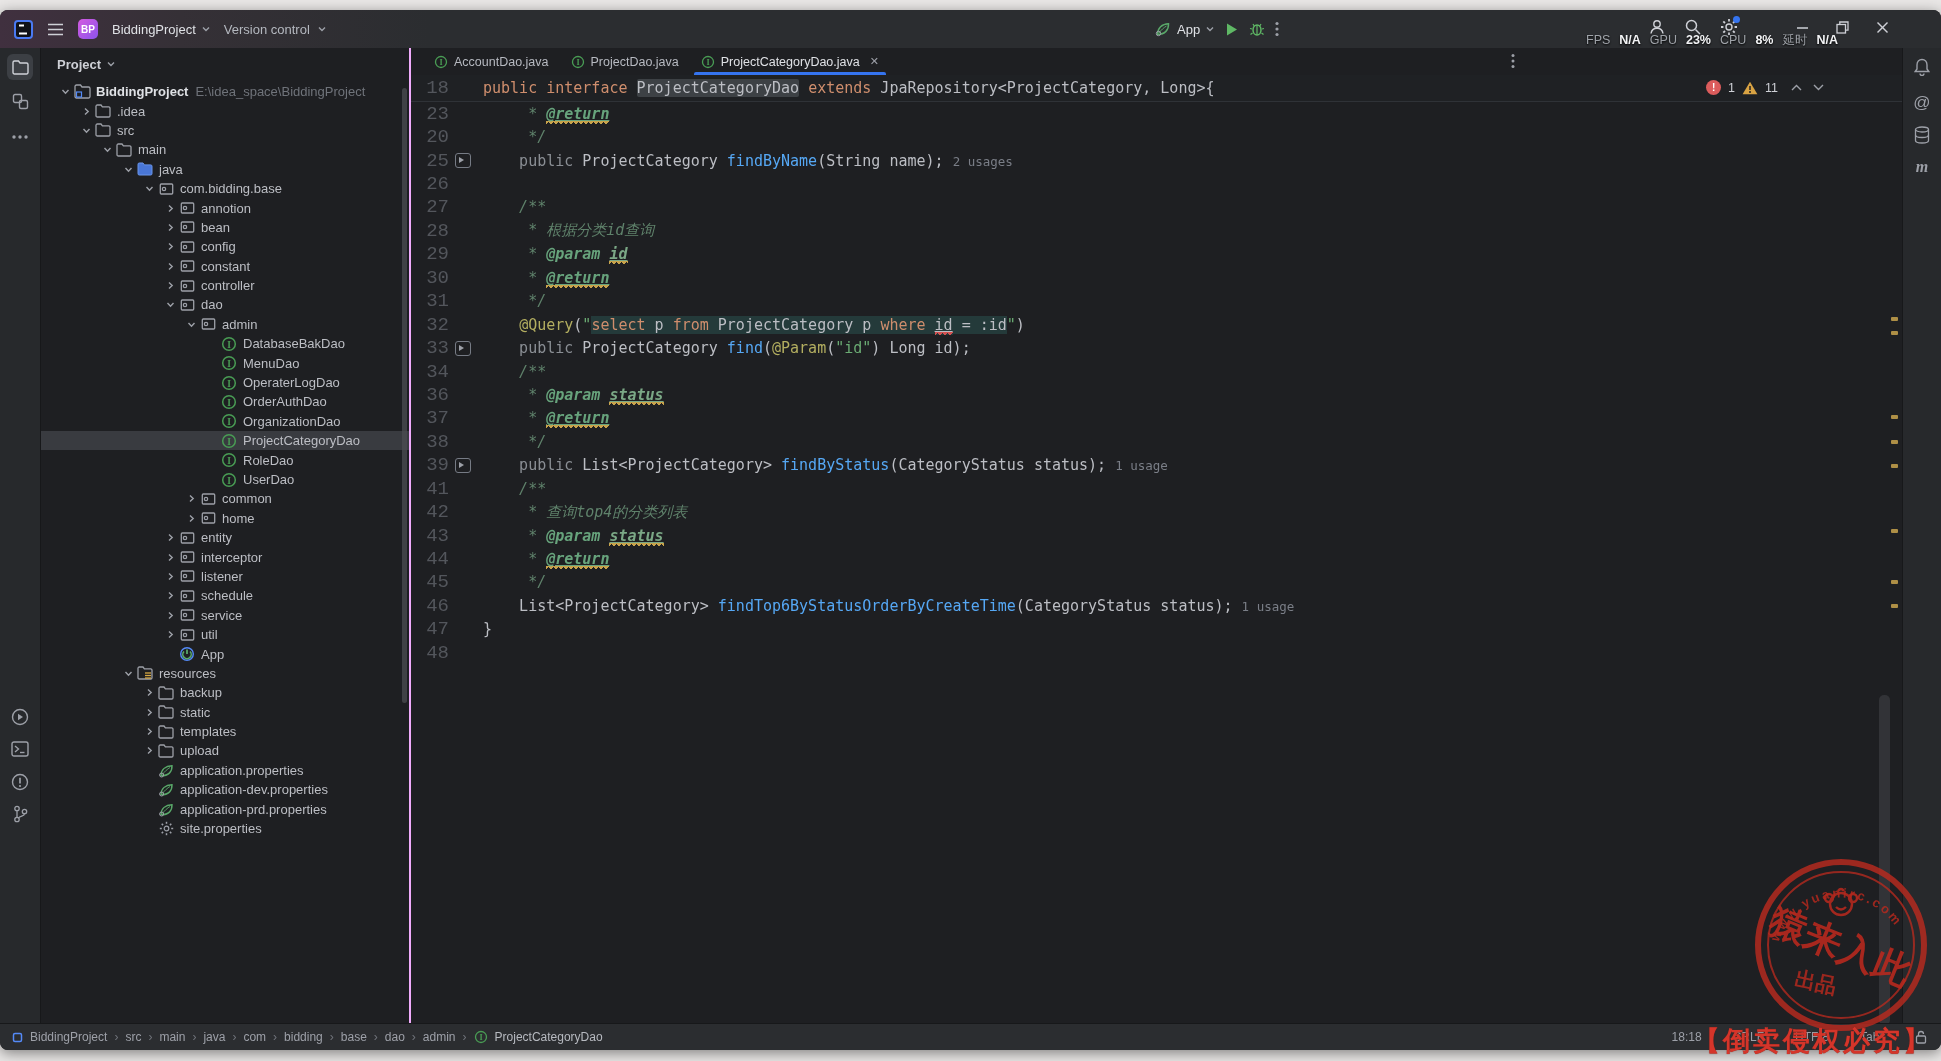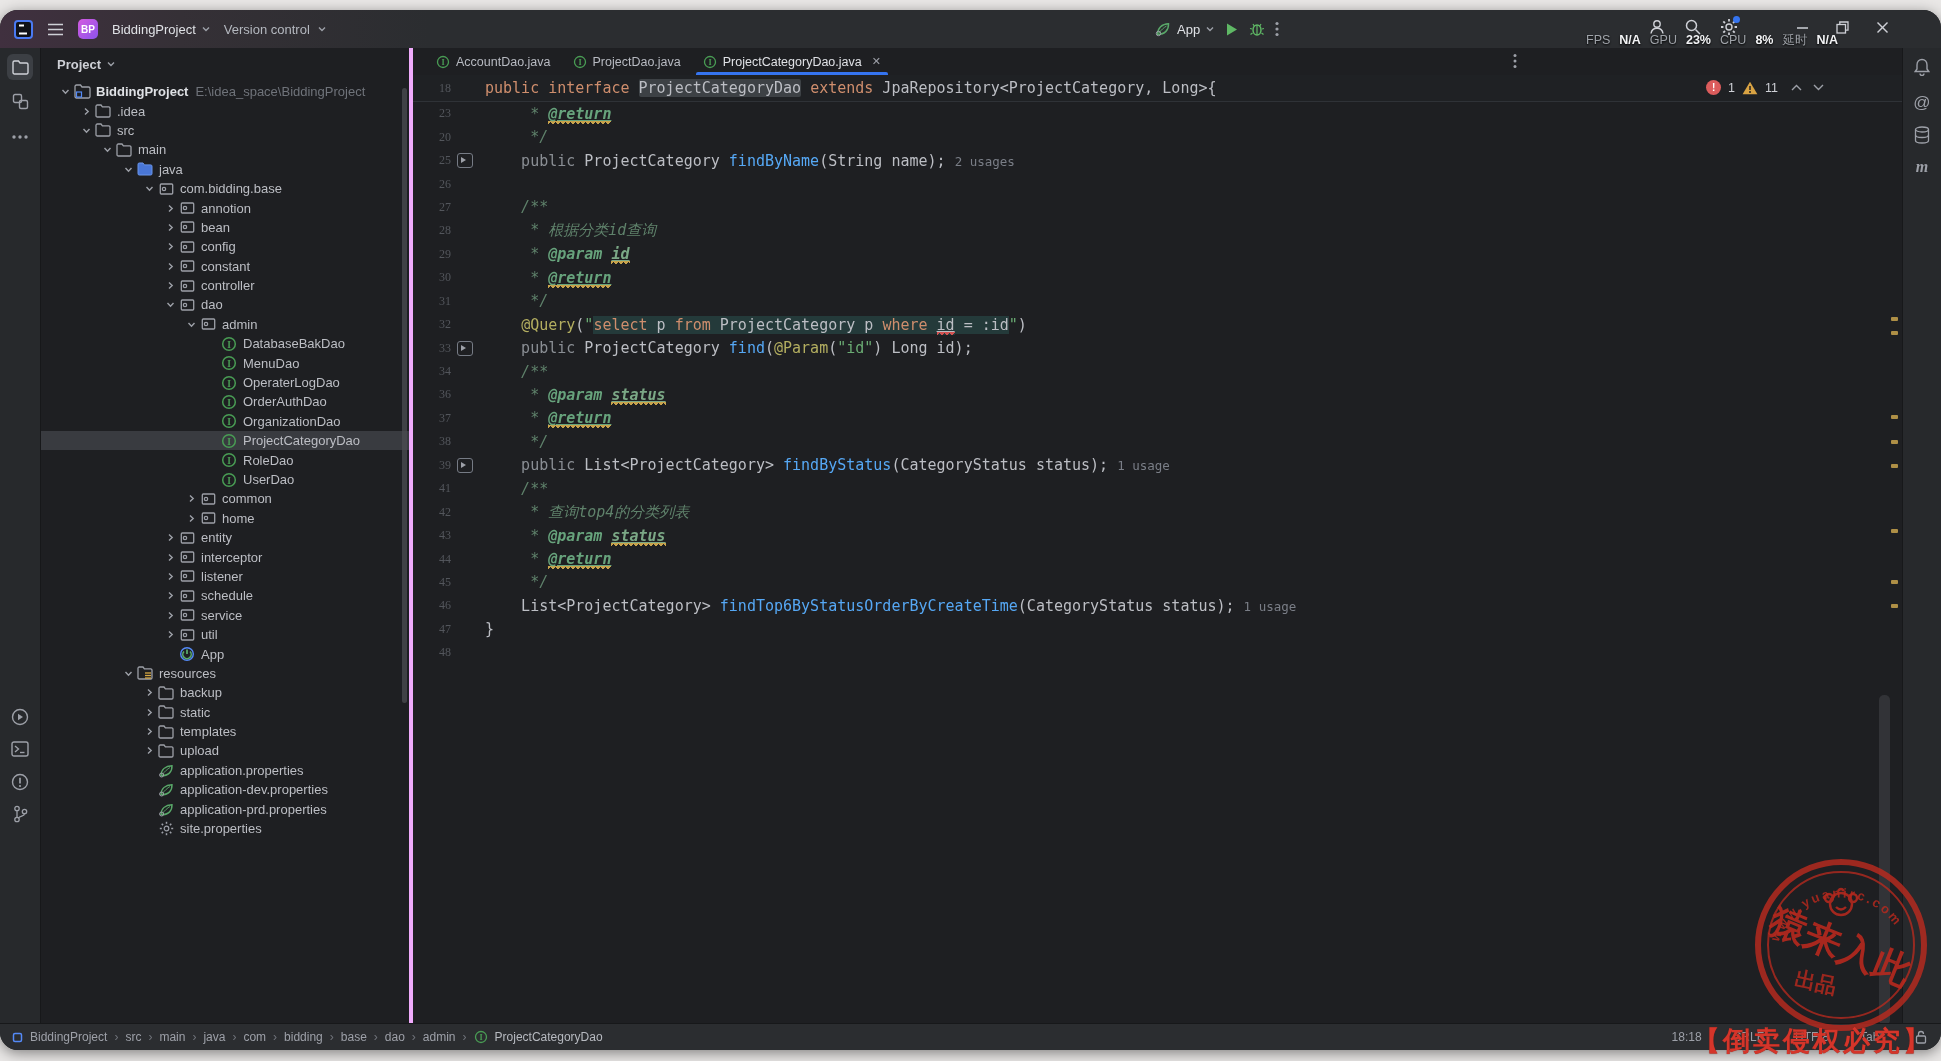--- a/index.html
+++ b/index.html
@@ -1,19 +1,19 @@
 <!DOCTYPE html>
 <html><head>
 <meta charset="utf-8">
 <style>
   html,body{margin:0;padding:0;}
   body{width:1941px;height:1061px;background:#e9e7e6;position:relative;overflow:hidden;
        font-family:"Liberation Sans",sans-serif;-webkit-font-smoothing:antialiased;}
   #window{position:absolute;left:0;right:0;top:10px;bottom:11px;background:#1e1f22;
-          border-radius:18px;overflow:hidden;box-shadow:0 3px 14px rgba(0,0,0,.45);
+          border-radius:8px;overflow:hidden;box-shadow:0 3px 14px rgba(0,0,0,.45);
           display:flex;flex-direction:column;}
   
   #titlebar{height:38px;flex:none;display:flex;align-items:center;position:relative;
             background:linear-gradient(90deg,#40303f 0px,#353036 180px,#2b2d30 430px,#2b2d30 100%);}
   .tb-left{display:flex;align-items:center;gap:14px;padding-left:14px;}
   .tb-item{display:flex;align-items:center;gap:6px;color:#dfe1e5;font-size:13px;cursor:default;}
   .dim{color:#b4b8bf;gap:8px;}
   .caret{width:8px;height:8px;display:inline-block;}
   .bp-badge{width:20px;height:20px;border-radius:5px;background:linear-gradient(135deg,#d45ae0,#8a53ec);
             color:#fff;font-size:10px;font-weight:bold;display:flex;align-items:center;justify-content:center;}
@@ -27,42 +27,42 @@
   #fps-overlay .fv{color:#f2f3f5;font-weight:bold;}
   
   #main{flex:1;display:flex;min-height:0;}
   .stripe{width:40px;flex:none;background:#27292c;position:relative;}
   #left-stripe{border-right:1px solid #17181a;}
   #right-stripe{width:38px;border-left:1px solid #17181a;}
   .stripe .sicon{position:absolute;left:50%;transform:translateX(-50%);width:26px;height:26px;border-radius:6px;
                  display:flex;align-items:center;justify-content:center;color:#9da0a8;}
   .sicon.active{background:#3c3f44;}
   
-  #project-panel{width:368px;flex:none;background:#1e1f22;border-right:4px solid #f0abfc;position:relative;overflow:hidden;}
+  #project-panel{width:368px;flex:none;background:#1e1f22;border-right:2px solid #f0abfc;position:relative;overflow:hidden;}
   #panel-header{height:32px;display:flex;align-items:center;gap:6px;padding-left:16px;color:#ced0d6;
                 font-size:13px;font-weight:bold;}
   #tree{position:absolute;top:34px;left:0;right:0;}
   .tree-row{height:19.4px;display:flex;align-items:center;font-size:13px;color:#bcbec4;white-space:nowrap;cursor:default;}
   .tree-row.selected{background:#393b40;}
   .tree-row .chev{width:16px;height:16px;flex:none;display:flex;align-items:center;justify-content:center;color:#9da0a8;}
   .tree-row .ticon{width:18px;height:17px;flex:none;display:flex;align-items:center;justify-content:center;margin-right:5px;}
   .tree-row .tlabel.bold{font-weight:bold;color:#dfe1e5;}
   .tree-row .tpath{color:#6f737a;margin-left:7px;}
   #panel-scrollbar{position:absolute;right:2px;top:40px;width:5px;height:615px;background:#4c4e52;border-radius:3px;opacity:.75;}
   
   #editor-col{flex:1;display:flex;flex-direction:column;min-width:0;background:#1e1f22;position:relative;}
   #tab-bar{height:27px;flex:none;display:flex;align-items:stretch;padding-left:12px;position:relative;}
   .tab{display:flex;align-items:center;gap:6px;padding:0 11px;font-size:12.5px;color:#b7bac1;position:relative;cursor:default;}
   .tab.active{color:#dfe1e5;}
   .tab.active:after{content:"";position:absolute;left:4px;right:4px;bottom:0;height:3px;background:#3574f0;border-radius:2px 2px 0 0;}
   .tab .close{color:#9da0a8;font-size:11px;margin-left:4px;}
   #tab-kebab{position:absolute;left:1100px;top:5px;color:#9da0a8;}
   #code-area{flex:1;position:relative;overflow:hidden;font-family:"DejaVu Sans Mono","Liberation Mono",monospace;font-size:15px;}
   .code-row{height:23.45px;display:flex;align-items:center;}
-  .lnum{width:38px;flex:none;text-align:right;color:#53565c;font-size:12px;font-family:Liberation Serif, serif;}
+  .lnum{width:38px;flex:none;text-align:right;color:#53565c;font-size:19px;font-family:Liberation Mono, monospace;}
   .gslot{width:28px;flex:none;display:flex;align-items:center;justify-content:center;}
   .ctext{white-space:pre;margin-left:6px;}
   #sticky{position:absolute;top:0;left:0;right:0;height:26px;background:#1f2124;border-bottom:1px solid #2f3237;z-index:5;}
   #sticky .code-row{height:26px;}
   #lines{position:absolute;top:27px;left:0;right:0;}
   
   .tk-kw{color:#cf8e6d;}
   .tk-pl{color:#bcbec4;}
   .tk-fn{color:#56a8f5;}
   .tk-an{color:#b3ae60;}

